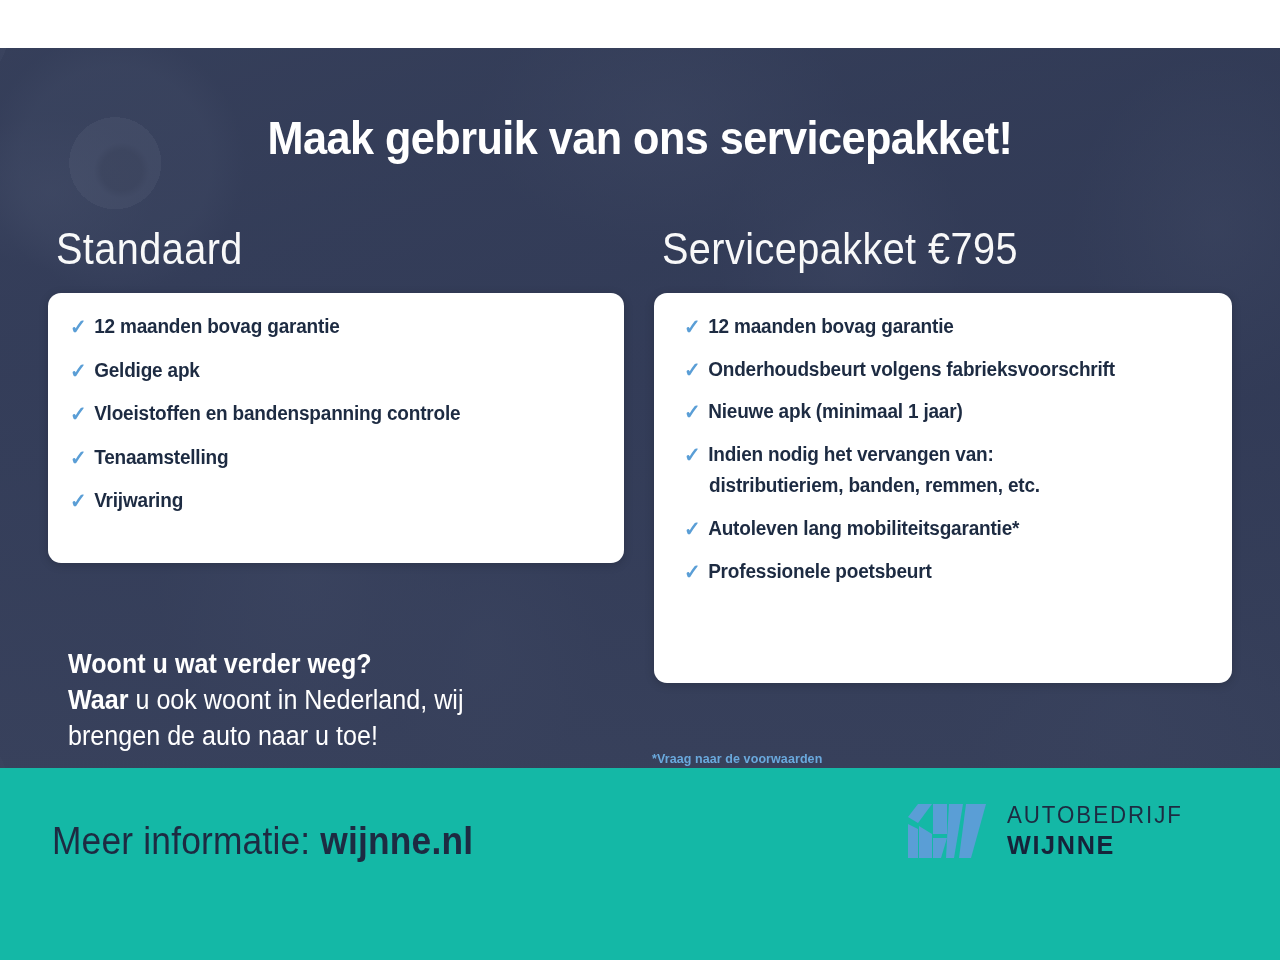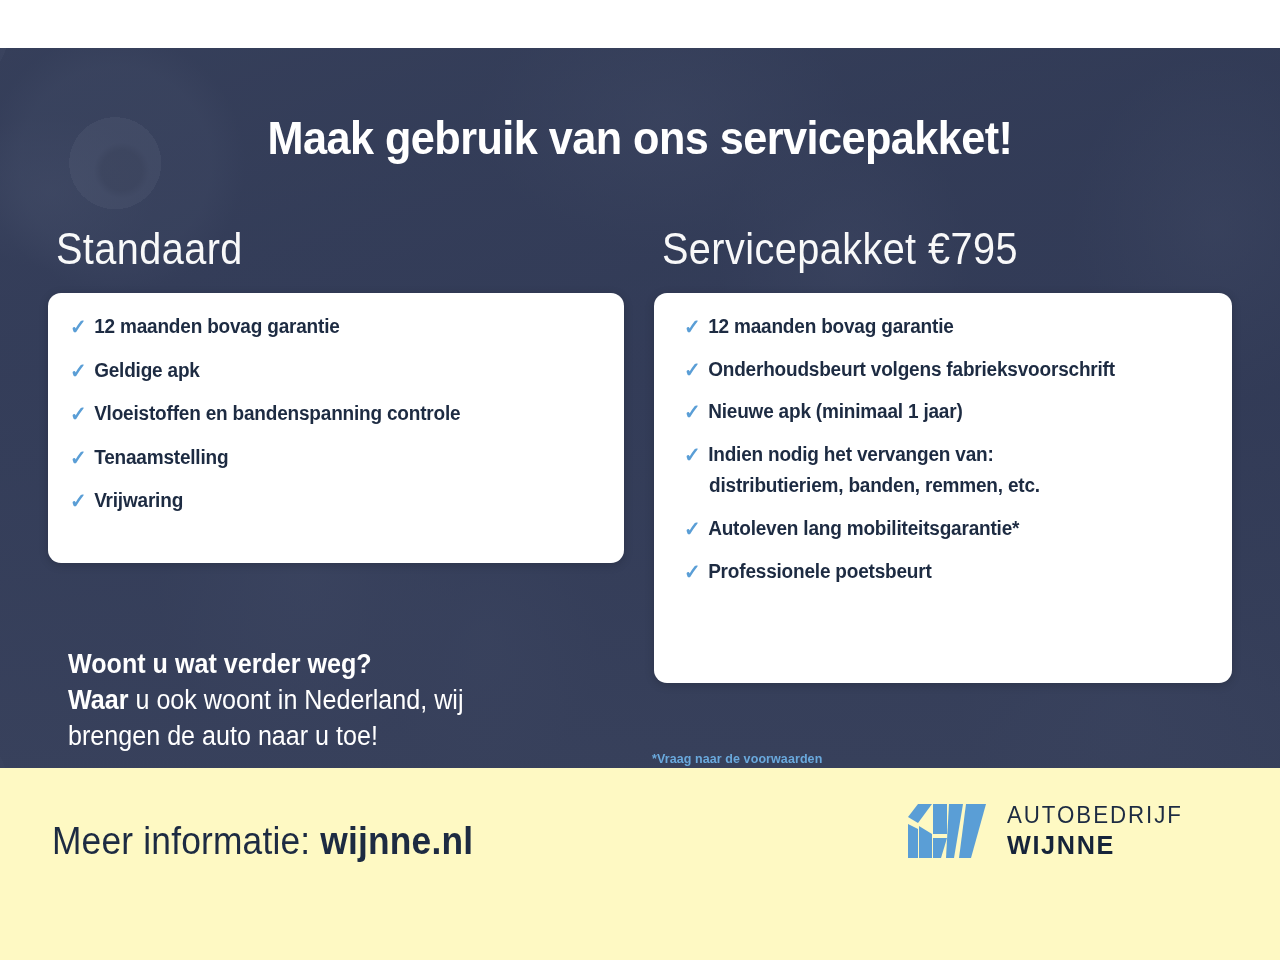--- a/index.html
+++ b/index.html
@@ -142,21 +142,21 @@
     letter-spacing:0.1px;
     transform:scaleX(0.96);
     transform-origin:left center;
     white-space:nowrap;
   }
 
   
   .footer {
     position:absolute;
     left:0; top:768px; width:1280px; height:192px;
-    background:#fef9c3;
+    background:#14b8a6;
   }
   .footer-text {
     position:absolute;
     left:52px; top:52px;
     font-size:38px;
     color:#1d2b42;
     letter-spacing:0.2px;
     transform:scaleX(0.93);
     transform-origin:left center;
     white-space:nowrap;

